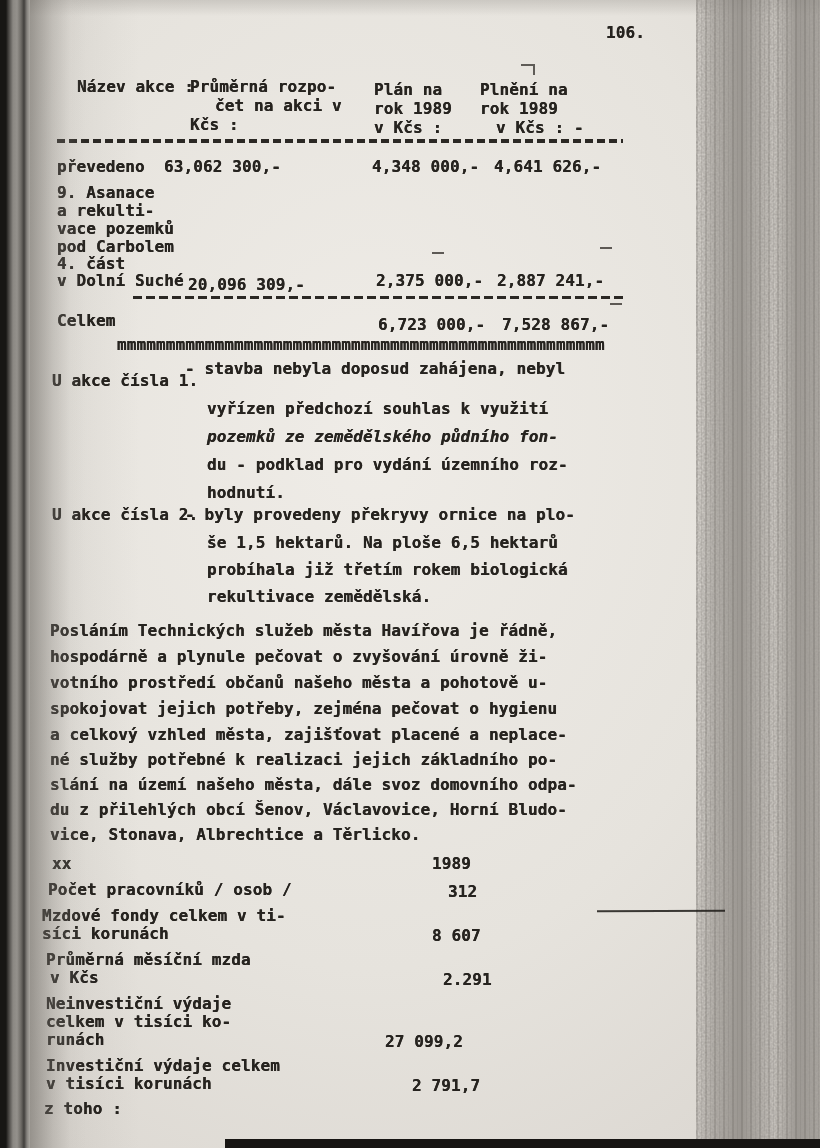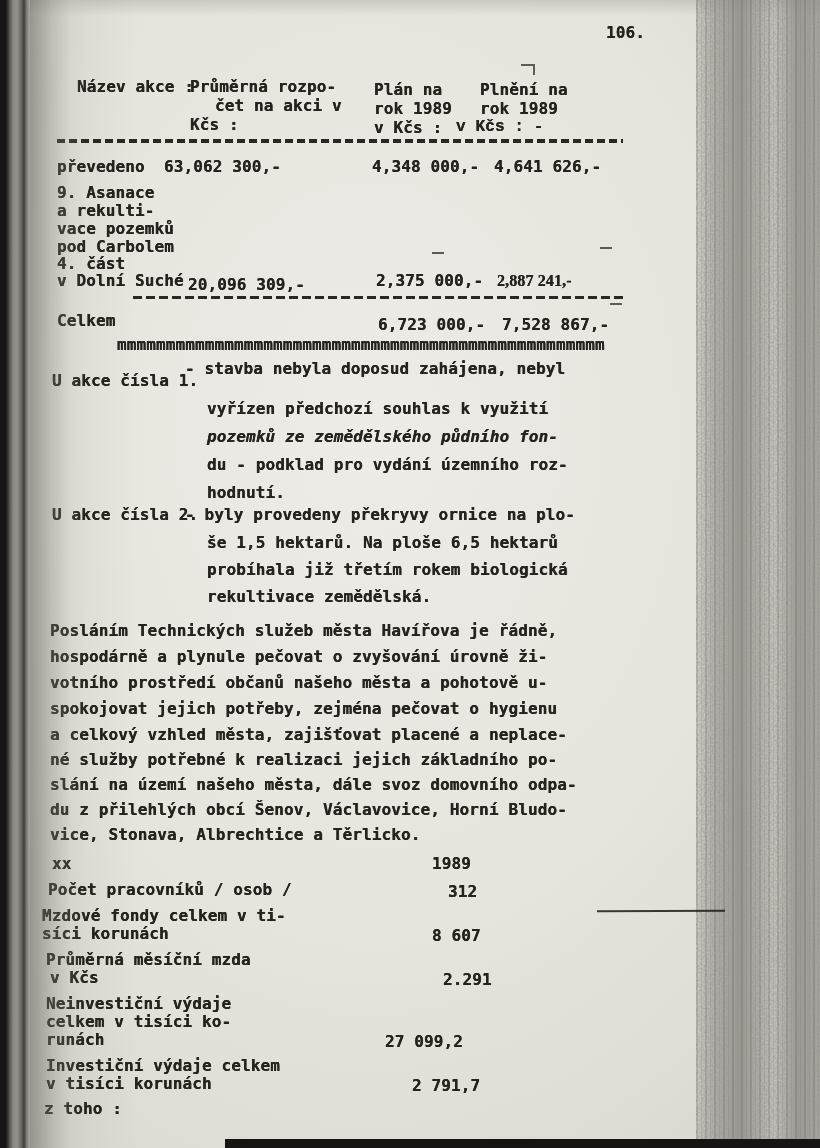--- a/index.html
+++ b/index.html
@@ -48,38 +48,38 @@
 
   <div class="t" style="left:77px;  top:78px;">Název akce :</div>
   <div class="t" style="left:190px; top:78px;">Průměrná rozpo-</div>
   <div class="t" style="left:190px; top:97px;margin-left:25px;">čet na akci v</div>
   <div class="t" style="left:190px; top:116px;">Kčs :</div>
   <div class="t" style="left:374px; top:81px;">Plán na</div>
   <div class="t" style="left:374px; top:100px;">rok 1989</div>
   <div class="t" style="left:374px; top:119px;">v Kčs :</div>
   <div class="t" style="left:480px; top:81px;">Plnění na</div>
   <div class="t" style="left:480px; top:100px;">rok 1989</div>
-  <div class="t" style="left:456px; top:119px;font-family:Liberation Mono, monospace;">v Kčs : -</div>
+  <div class="t" style="left:496px; top:119px;">v Kčs : -</div>
 
   <div class="dashline2" style="left:57px; top:139px; width:566px;"></div>
 
   <div class="t" style="left:57px;  top:158px;">převedeno</div>
   <div class="t" style="left:164px; top:158px;">63,062 300,-</div>
   <div class="t" style="left:372px; top:158px;">4,348 000,-</div>
   <div class="t" style="left:494px; top:158px;">4,641 626,-</div>
 
   <div class="t" style="left:57px; top:184px;">9. Asanace</div>
   <div class="t" style="left:57px; top:202px;">a rekulti-</div>
   <div class="t" style="left:57px; top:220px;">vace pozemků</div>
   <div class="t" style="left:57px; top:238px;">pod Carbolem</div>
   <div class="t" style="left:57px; top:255px;">4. část</div>
   <div class="t" style="left:57px; top:272px;">v Dolní Suché</div>
   <div class="t" style="left:188px; top:276px;">20,096 309,-</div>
   <div class="t" style="left:376px; top:272px;">2,375 000,-</div>
-  <div class="t" style="left:497px; top:272px;font-family:Liberation Serif, serif;">2,887 241,-</div>
+  <div class="t" style="left:497px; top:272px;">2,887 241,-</div>
 
   <div class="artifact-dash" style="left:432px; top:252px;"></div>
   <div class="artifact-dash" style="left:600px; top:247px;"></div>
   <div class="artifact-dash" style="left:610px; top:303px;"></div>
 
   <div class="dashline" style="left:133px; top:296px; width:492px;"></div>
 
   <div class="t" style="left:57px;  top:312px;">Celkem</div>
   <div class="t" style="left:378px; top:316px;">6,723 000,-</div>
   <div class="t" style="left:502px; top:316px;">7,528 867,-</div>

